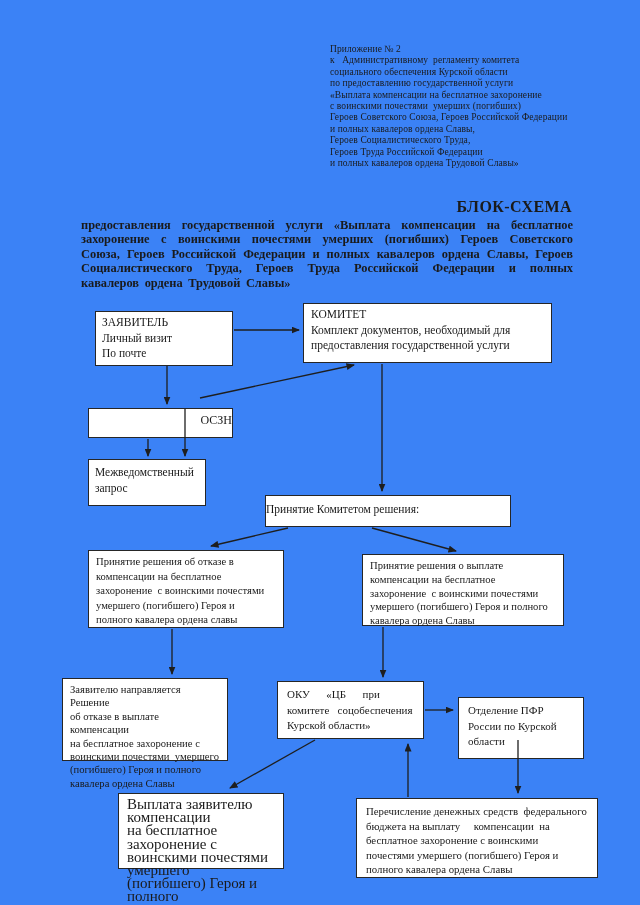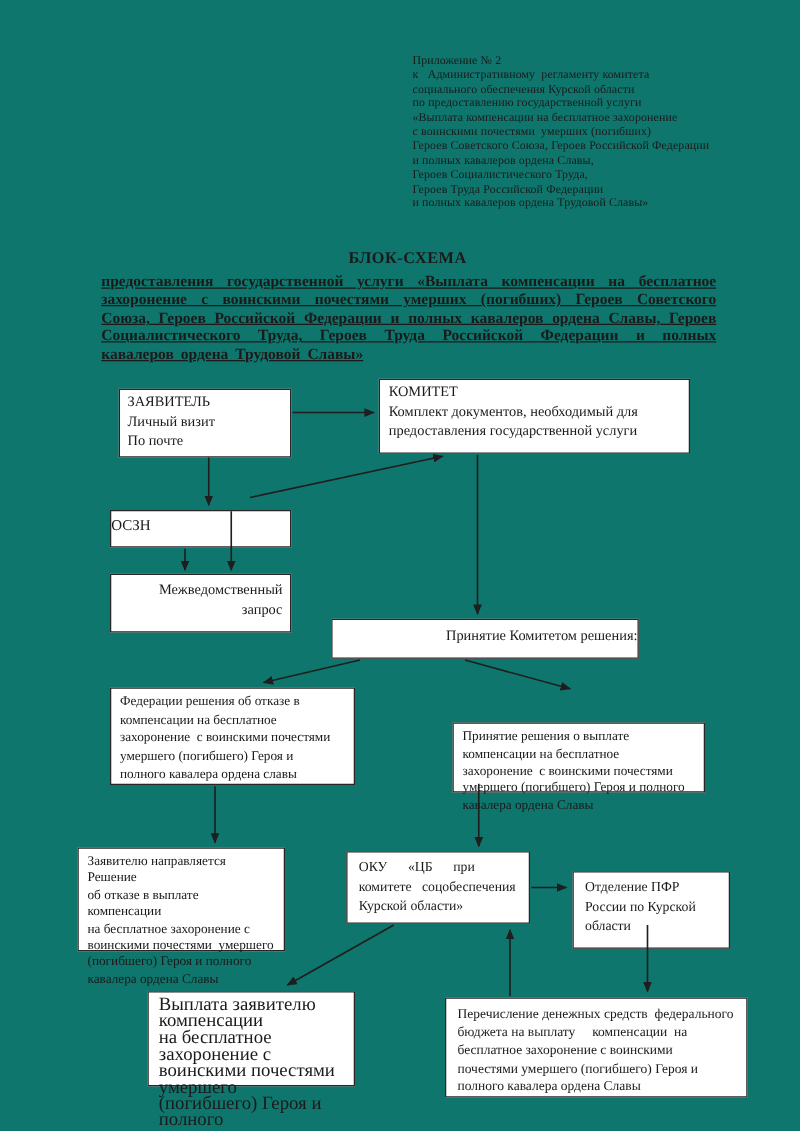--- a/index.html
+++ b/index.html
@@ -1,45 +1,45 @@
 <!DOCTYPE html>
 <html><head>
 <meta charset="utf-8">
 <style>
   html,body{margin:0;padding:0;background:#ffffff;}
   #page{
-    position:relative;width:640px;height:905px;background:#0f766e;
+    position:relative;width:640px;height:905px;background:#3b82f6;
     font-family:"Liberation Serif","DejaVu Serif",serif;color:#1a1a1a;
     overflow:hidden;
   }
   .txt{white-space:pre-wrap;}
   #annex{
     position:absolute;left:330px;top:44px;width:290px;
     font-size:9.5px;line-height:11.4px;letter-spacing:.1px;
   }
   #doc-title{
     position:absolute;left:80px;top:198px;width:492px;
-    text-align:center;font-weight:bold;font-size:13px;letter-spacing:.4px;
+    text-align:right;font-weight:bold;font-size:16px;letter-spacing:.4px;
   }
   #doc-subtitle{
     position:absolute;left:81px;top:218px;width:492px;
     font-weight:bold;font-size:12.4px;line-height:14.4px;
-    text-align:justify;word-spacing:2.5px;text-decoration:underline;
+    text-align:justify;word-spacing:2.5px;
   }
   .box{
     position:absolute;border:1.6px solid #262626;background:#ffffff;
     box-sizing:border-box;white-space:pre-wrap;z-index:2;
   }
   #box-applicant{left:95px;top:311px;width:138px;height:55px;font-size:11.5px;line-height:15.5px;padding:3px 6px;}
   #box-committee{left:303px;top:303px;width:249px;height:60px;font-size:11.5px;line-height:15.5px;padding:3px 7px;}
-  #box-oszn{left:88px;top:408px;width:145px;height:30px;font-size:12px;text-align:left;padding-top:4px;}
-  #box-interagency{left:88px;top:459px;width:145px;height:47px;font-size:11.5px;line-height:16px;padding:4px 6px;text-align:right;}
-  #box-decision{left:265px;top:495px;width:246px;height:32px;font-size:11.5px;text-align:right;padding-top:7px;}
+  #box-oszn{left:88px;top:408px;width:145px;height:30px;font-size:12px;text-align:right;padding-top:4px;}
+  #box-interagency{left:88px;top:459px;width:118px;height:47px;font-size:11.5px;line-height:16px;padding:4px 6px;}
+  #box-decision{left:265px;top:495px;width:246px;height:32px;font-size:11.5px;text-align:left;padding-top:7px;}
   #box-refusal-decision{left:88px;top:550px;width:196px;height:78px;font-size:10.6px;line-height:14.6px;padding:4px 7px;}
-  #box-payment-decision{left:362px;top:554px;width:202px;height:56px;font-size:10.6px;line-height:13.8px;padding:4px 7px;margin-top:24px;}
+  #box-payment-decision{left:362px;top:554px;width:202px;height:72px;font-size:10.6px;line-height:13.8px;padding:4px 7px;}
   #box-refusal-notice{left:62px;top:678px;width:166px;height:83px;font-size:10.6px;line-height:13.4px;padding:4px 7px;}
   #box-oku{left:277px;top:681px;width:147px;height:58px;font-size:11px;line-height:15.5px;padding:5px 9px;}
   #box-pfr{left:458px;top:677px;width:126px;height:62px;font-size:11px;line-height:15.5px;padding:5px 9px;margin-top:20px;}
   #box-payout{left:118px;top:793px;width:166px;height:76px;font-size:15px;line-height:13.2px;padding:4px 8px;}
   #box-funds-transfer{left:356px;top:798px;width:242px;height:80px;font-size:10.8px;line-height:14.6px;padding:5px 9px;}
   #arrows{position:absolute;left:0;top:0;z-index:5;pointer-events:none;}
 </style>
 </head>
 <body>
 
@@ -63,21 +63,21 @@
 
   <div class="box" id="box-applicant">ЗАЯВИТЕЛЬ
 Личный визит
 По почте</div>
   <div class="box" id="box-committee">КОМИТЕТ
 Комплект документов, необходимый для предоставления государственной услуги</div>
   <div class="box" id="box-oszn">ОСЗН</div>
   <div class="box" id="box-interagency">Межведомственный
 запрос</div>
   <div class="box" id="box-decision">Принятие Комитетом решения:</div>
-  <div class="box" id="box-refusal-decision">Федерации решения об отказе в
+  <div class="box" id="box-refusal-decision">Принятие решения об отказе в
 компенсации на бесплатное
 захоронение  с воинскими почестями
 умершего (погибшего) Героя и
 полного кавалера ордена славы</div>
   <div class="box" id="box-payment-decision">Принятие решения о выплате
 компенсации на бесплатное
 захоронение  с воинскими почестями
 умершего (погибшего) Героя и полного
 кавалера ордена Славы</div>
   <div class="box" id="box-refusal-notice">Заявителю направляется Решение

